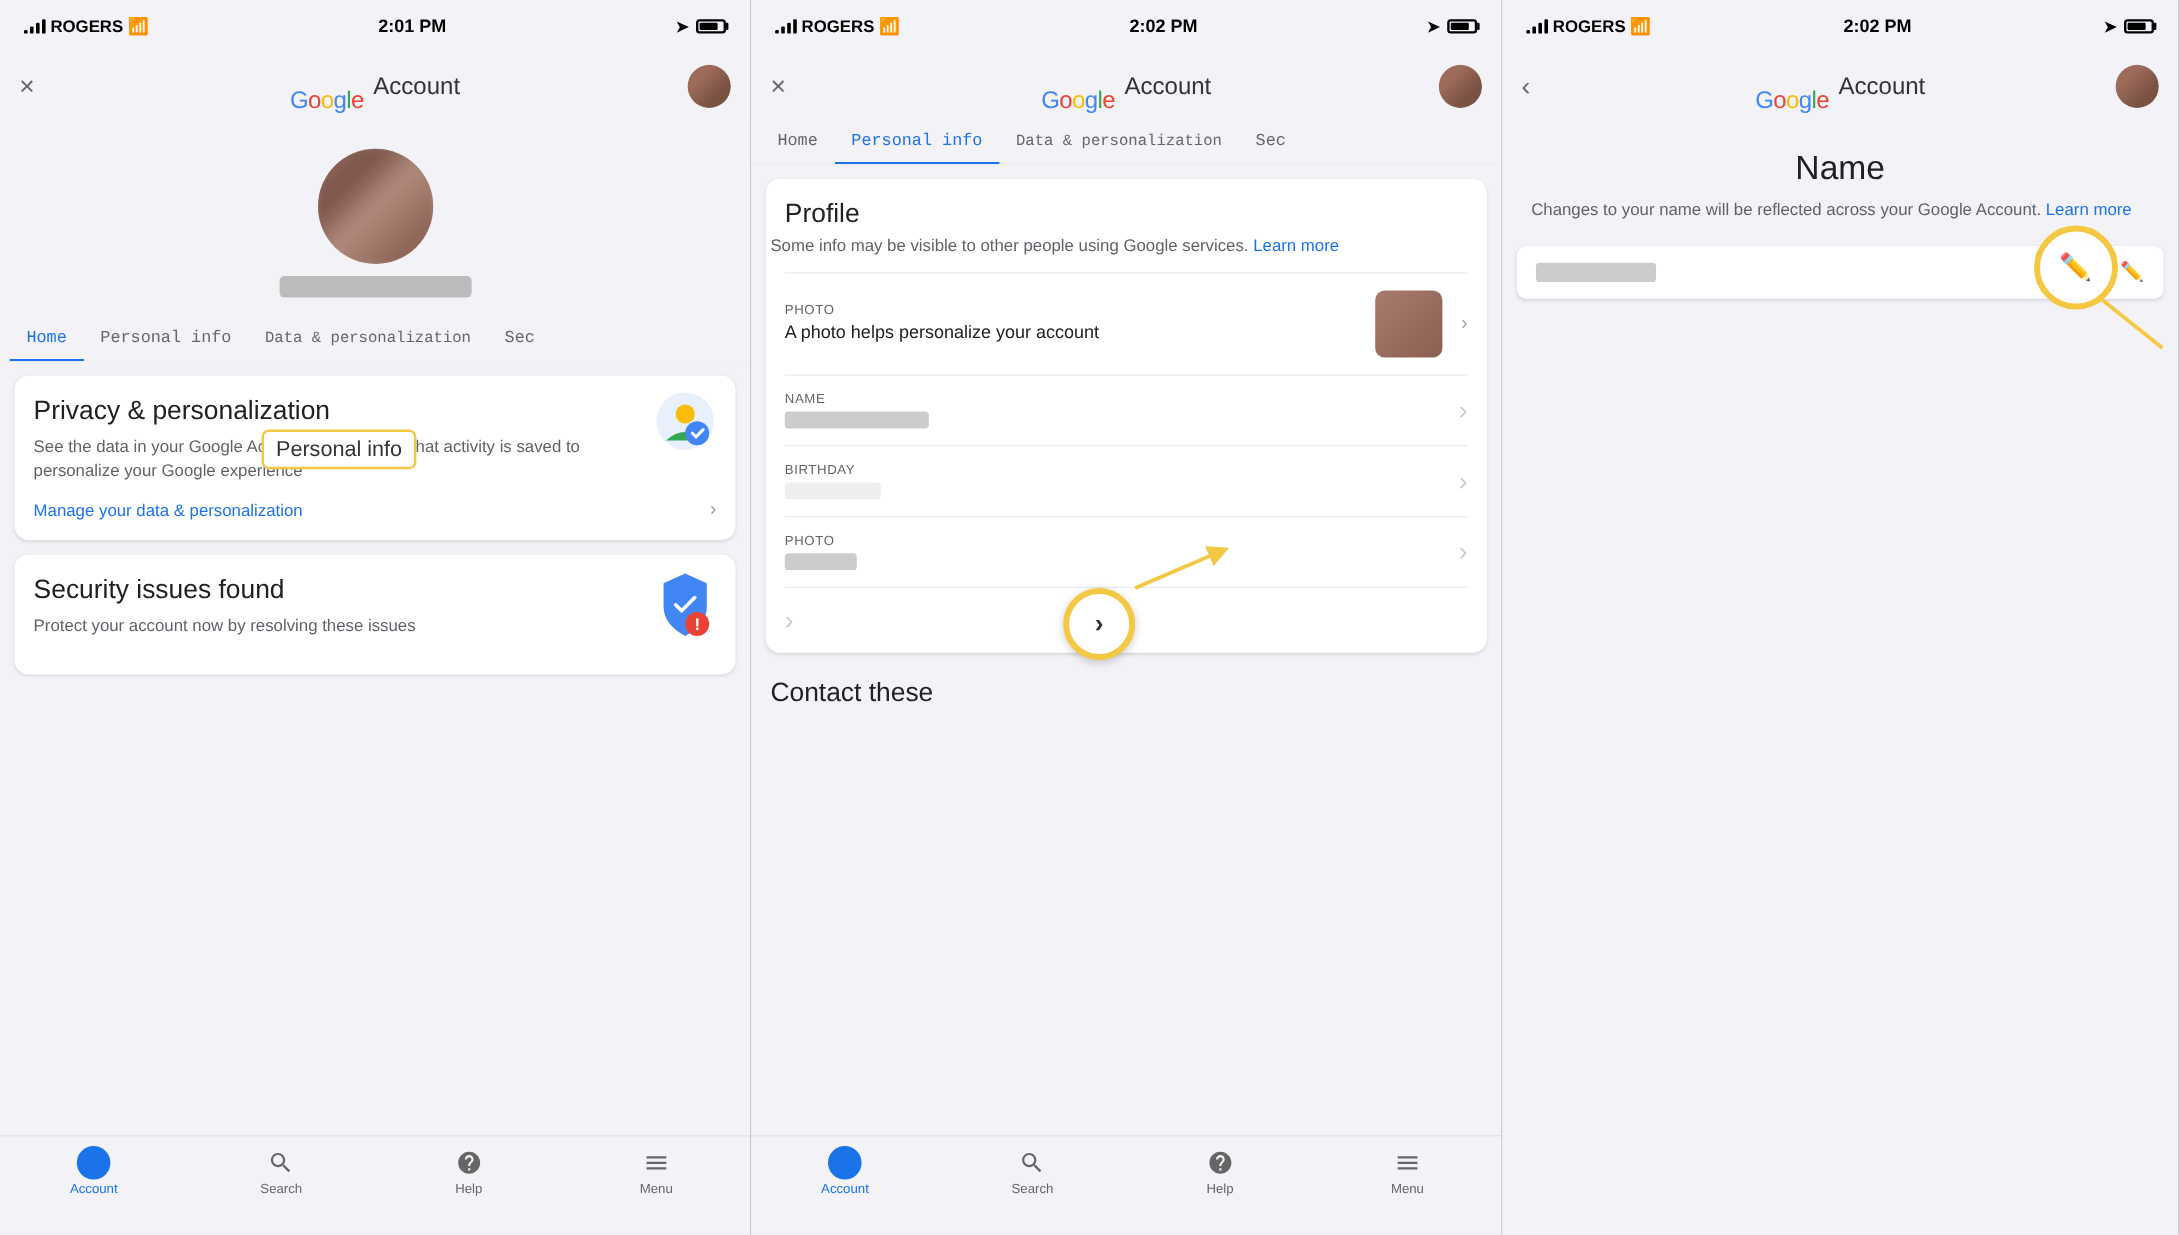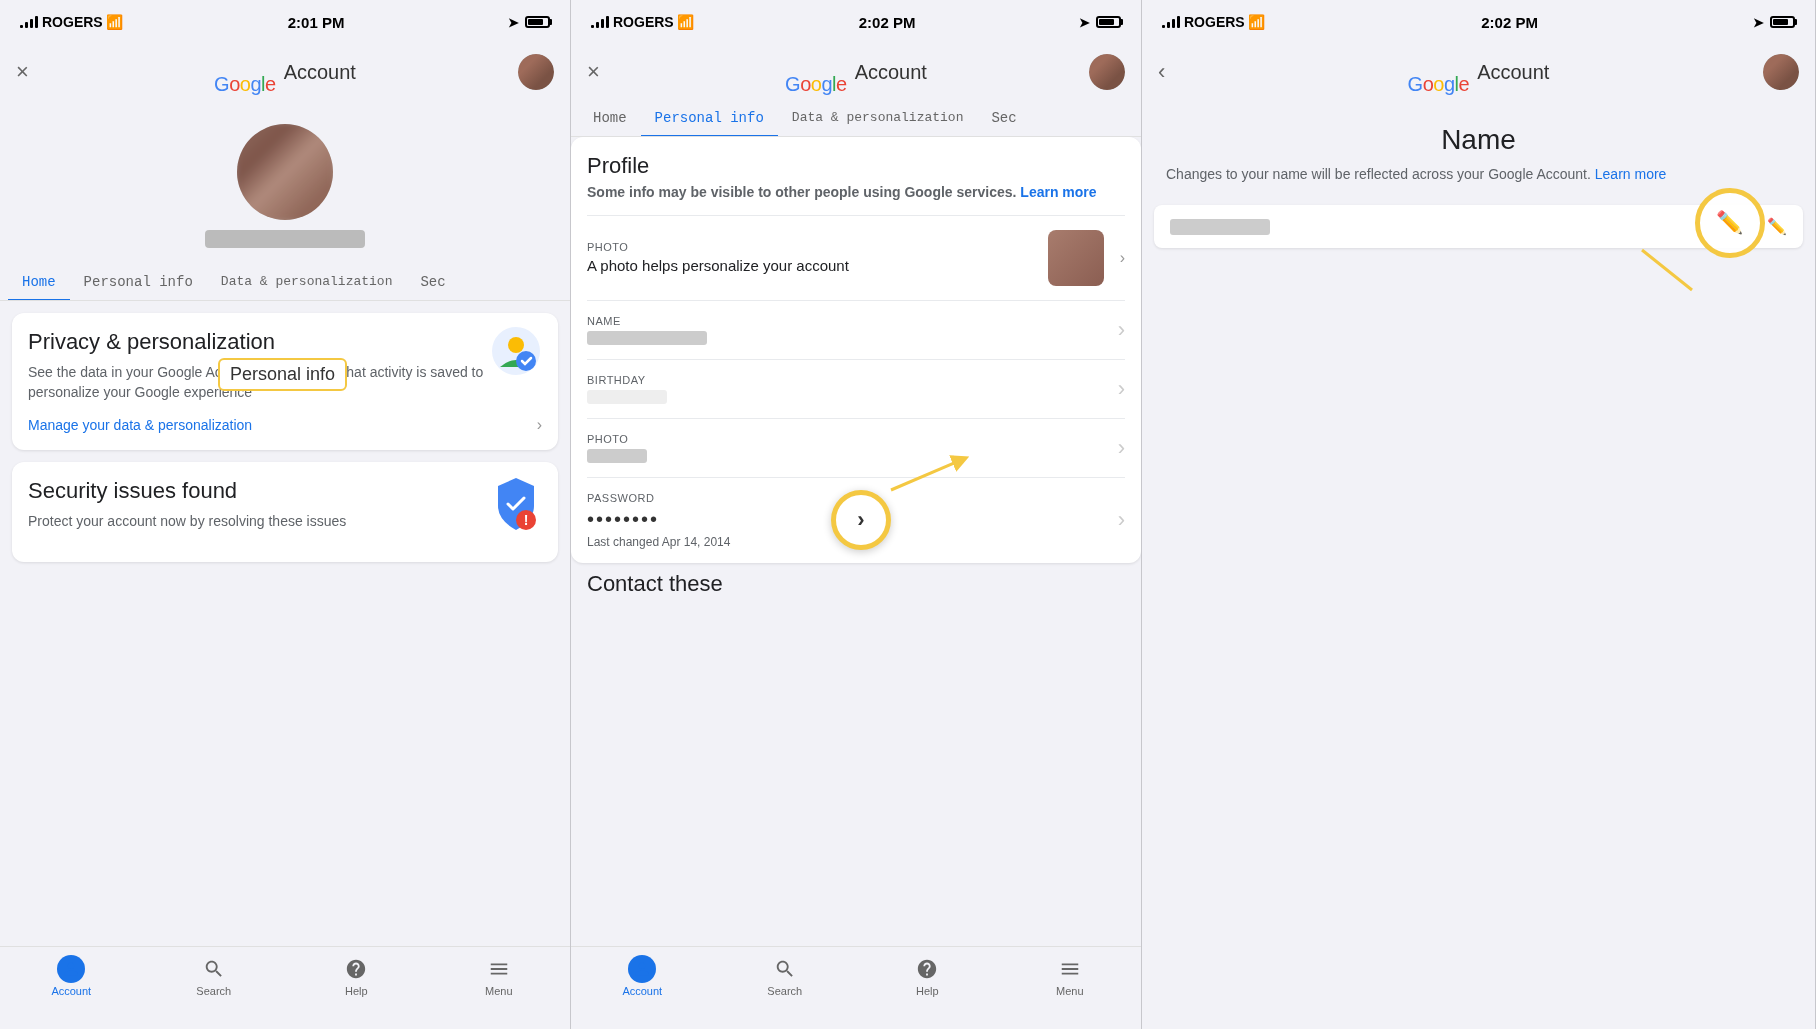--- a/index.html
+++ b/index.html
@@ -8,21 +8,21 @@
       height: 1029px;
       display: flex;
       flex-direction: row;
       font-family: -apple-system, BlinkMacSystemFont, 'Helvetica Neue', Arial, sans-serif;
       background: #e5e5ea;
       overflow: hidden;
     }
 
     
     .phone {
-      width: 571px;
+      width: 626px;
       height: 1029px;
       background: #f2f2f7;
       display: flex;
       flex-direction: column;
       position: relative;
       border-right: 1px solid #c7c7cc;
       overflow: hidden;
     }
 
     
@@ -334,36 +334,36 @@
       background: #1a73e8;
       display: flex;
       align-items: center;
       justify-content: center;
     }
     .account-circle svg { fill: #fff; }
 
     
     .profile-section {
       background: #fff;
+      margin: 12px;
       border-radius: 12px;
       overflow: hidden;
       box-shadow: 0 1px 3px rgba(0,0,0,0.1);
     }
     .profile-section-title {
       font-size: 22px;
       font-weight: 400;
       color: #202124;
       padding: 16px 16px 4px;
     }
     .profile-section-subtitle {
       font-size: 14px;
       color: #5f6368;
-      padding: 0 16px 12px;
+      padding: 0 4px 12px;
       line-height: 1.4;
-      font-weight: bold;
     }
     .divider {
       height: 1px;
       background: #e8eaed;
       margin: 0 16px;
     }
     .profile-row {
       display: flex;
       align-items: center;
       justify-content: space-between;
@@ -731,25 +731,20 @@
       <div class="profile-row">
         <div class="profile-row-left">
           <span class="profile-row-label">PHOTO</span>
           <div class="profile-row-value blurred-sm"></div>
         </div>
         <span class="chevron-right" style="font-size:22px; color:#ccc;">›</span>
       </div>
       <div class="divider"></div>
 
       <div class="profile-row">
-        <div class="profile-row-left">
-          <span class="profile-row-label">PASSWORD</span>
-          <span class="password-dots">••••••••</span>
-          <span class="password-changed">Last changed Apr 14, 2014</span>
-        </div>
         <span class="chevron-right" style="font-size:22px; color:#ccc;">›</span>
       </div>
     </div>
 
     <div>
       <div class="contact-section-title">Contact these</div>
     </div>
   </div>
 
   <div class="yellow-circle-btn" style="top: 490px; left: 260px;">›</div>

